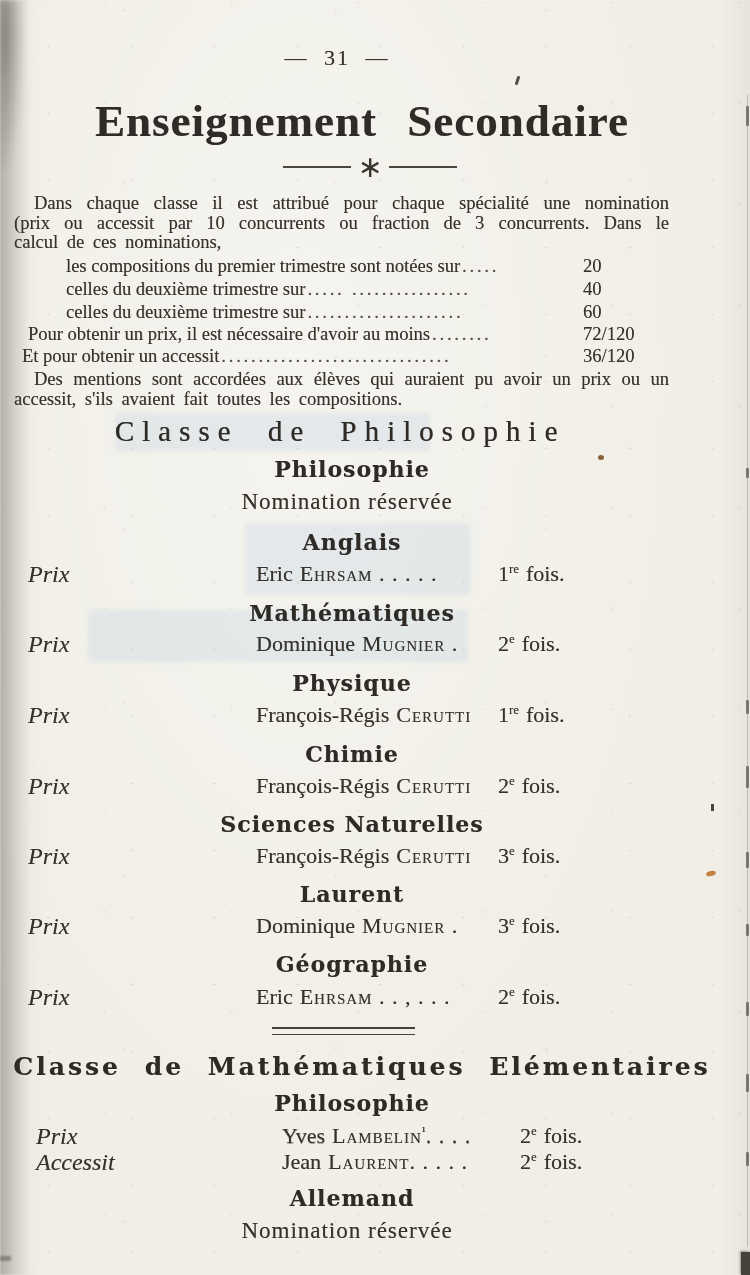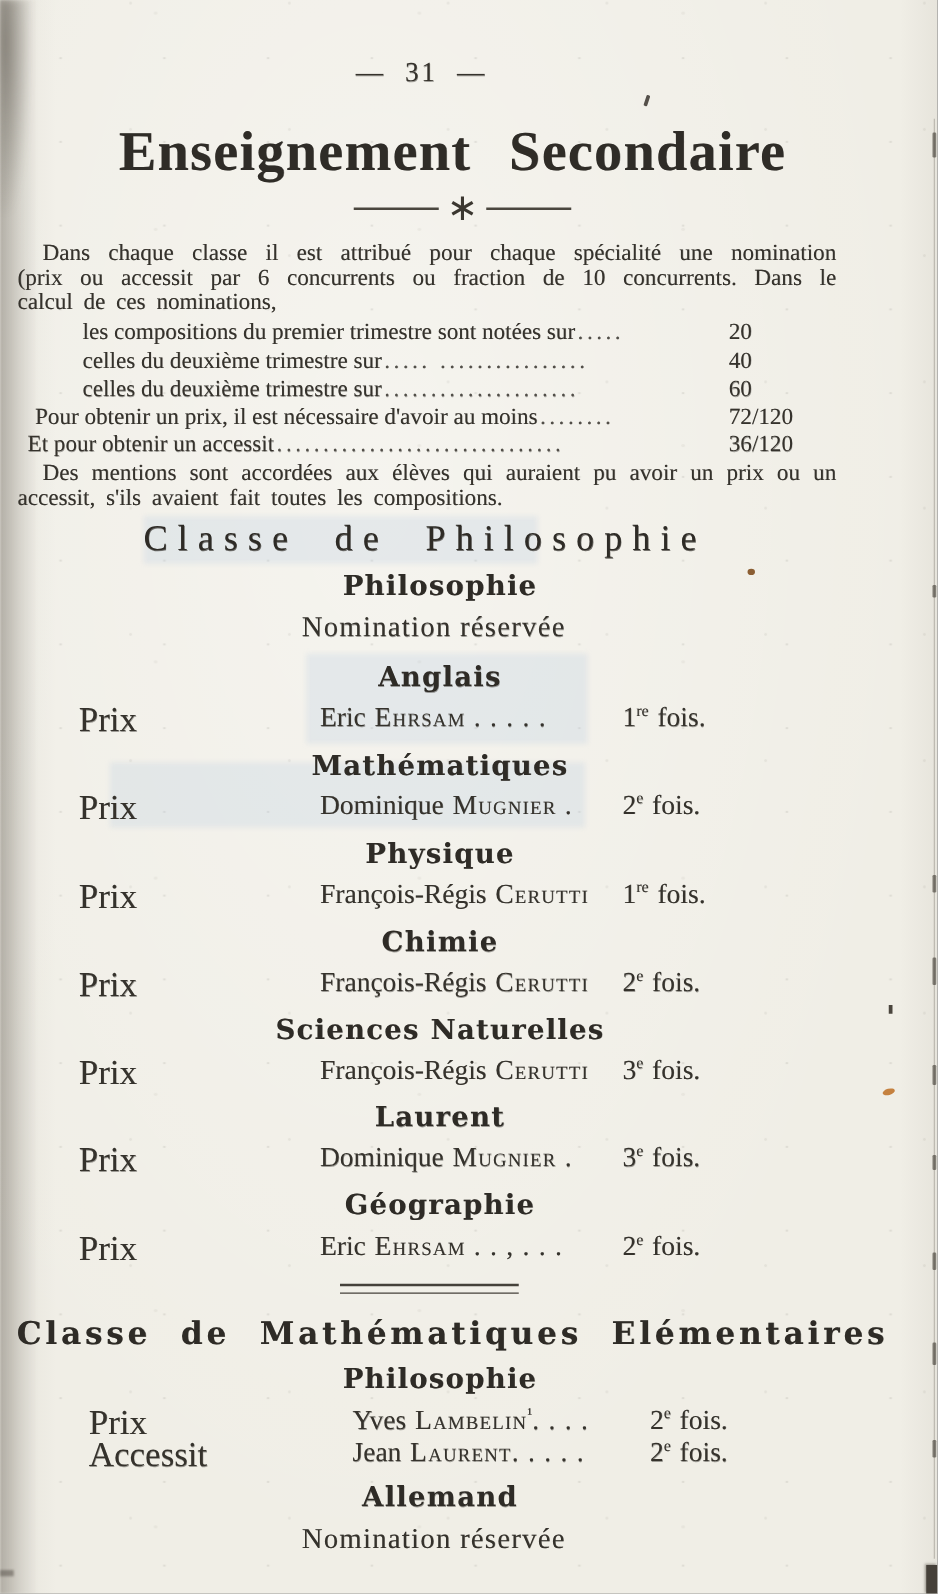--- a/index.html
+++ b/index.html
@@ -59,21 +59,21 @@
 
   .c1head{left:0;width:680px;top:415px;text-align:center;font-size:29px;letter-spacing:8px;word-spacing:14px;
           color:#2e2b26;text-shadow:0.5px 0.4px 0.5px rgba(46,43,38,0.65);}
   .c2head{left:0;width:724px;top:1052px;text-align:center;font-family:"DejaVu Serif",serif;
           font-size:25px;font-weight:bold;letter-spacing:3px;word-spacing:12px;color:#2e2b26;}
   .subj{left:0;width:704px;text-align:center;font-family:"DejaVu Serif",serif;
         font-size:22px;font-weight:bold;letter-spacing:1px;color:#2e2b26;}
   .note{left:0;width:694px;text-align:center;font-size:23px;letter-spacing:1px;}
 
   .row{position:absolute;left:0;width:750px;font-size:22px;}
-  .row .lbl{position:absolute;left:28px;font-size:28px;margin-left:35px;}
+  .row .lbl{position:absolute;left:28px;font-style:italic;font-size:24px;}
   .row .nm{position:absolute;left:256px;}
   .row .tm{position:absolute;left:498px;}
   .row2 .lbl{left:36px;} .row2 .nm{left:282px;} .row2 .tm{left:520px;}
   .sc{font-variant:small-caps;letter-spacing:1px;margin-left:7px;}
   .mark{font-size:60%;vertical-align:super;}
   .rowdots{letter-spacing:1px;}
   .tm sup{font-size:58%;}
   .fois{margin-left:7px;}
 
   .dblrule{position:absolute;left:272px;top:1027px;width:143px;height:5px;
@@ -110,21 +110,21 @@
   <div class="txt title">Enseignement Secondaire</div>
 
   <div class="ornament">
     <span class="orn-line"></span>
     <span class="orn-star">∗</span>
     <span class="orn-line"></span>
   </div>
 
   <div class="para p1">
     <div class="pline ind">Dans chaque classe il est attribué pour chaque spécialité une nomination</div>
-    <div class="pline">(prix ou accessit par 6 concurrents ou fraction de 10 concurrents. Dans le</div>
+    <div class="pline">(prix ou accessit par 10 concurrents ou fraction de 3 concurrents. Dans le</div>
     <div class="pline last">calcul de ces nominations,</div>
   </div>
 
   <div class="rule" style="top:256px;">
     <span class="rtext ind1"><span>les compositions du premier trimestre sont notées sur</span><span class="dots">.....</span></span>
     <span class="rval">20</span>
   </div>
   <div class="rule" style="top:279px;">
     <span class="rtext ind1"><span>celles du deuxième trimestre sur</span><span class="dots">..... ................</span></span>
     <span class="rval">40</span>

